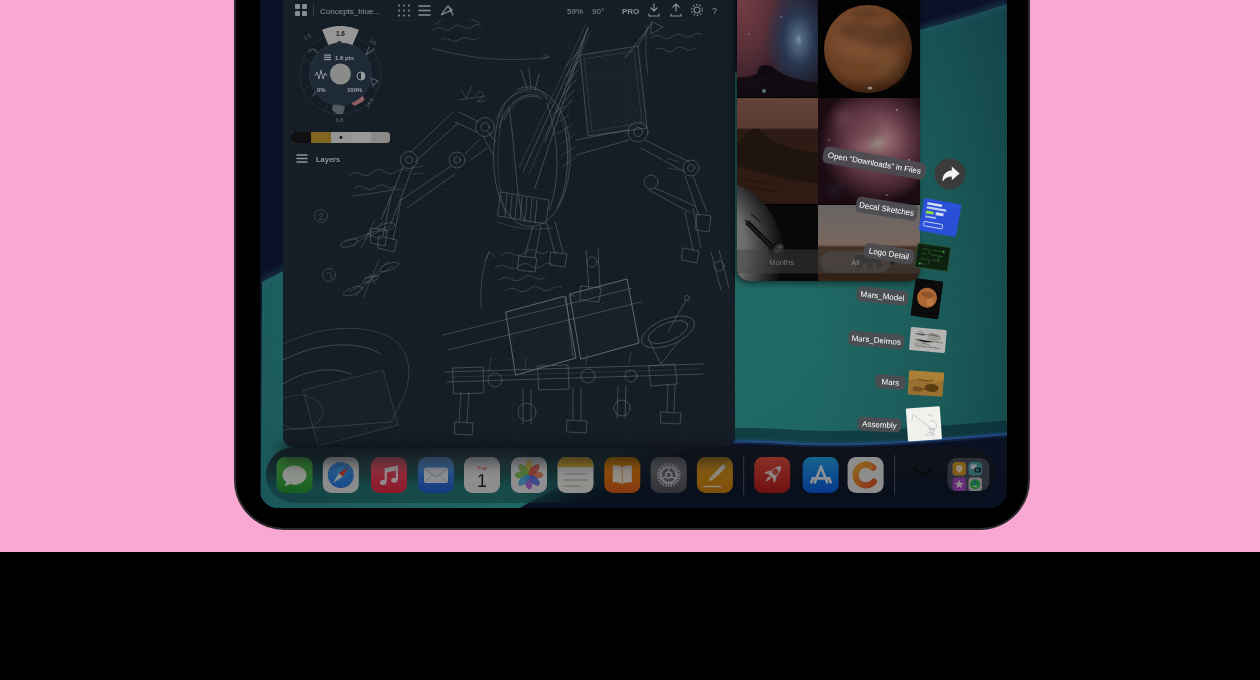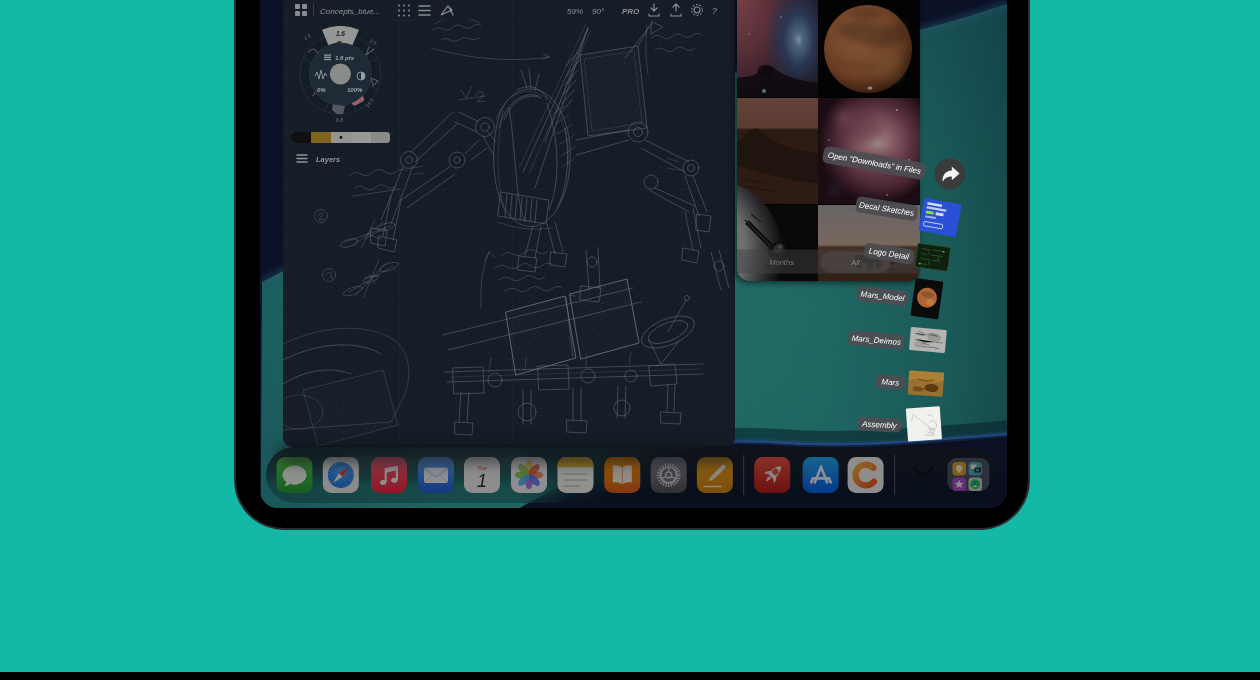--- a/index.html
+++ b/index.html
@@ -1,18 +1,18 @@
 <!DOCTYPE html>
 <html><head>
 <meta charset="utf-8">
 <style>
   html,body{margin:0;padding:0;background:#000;width:1260px;height:680px;overflow:hidden;
     font-family:"Liberation Sans", sans-serif;}
   .abs{position:absolute;}
-  #stage{position:relative;width:1260px;height:672px;background:#14b8a6;font-style:italic;}
+  #stage{position:relative;width:1260px;height:552px;background:#f9a8d4;}
   #device{position:absolute;left:234px;top:-80px;width:796px;height:610px;
     border-radius:50px;background:#000;border:2px solid #2c2c2e;box-sizing:border-box;}
   #screen{position:absolute;left:260px;top:-40px;width:747px;height:548px;
     border-radius:18px;overflow:hidden;background:#0b1228;}
   
   #concepts{position:absolute;left:23px;top:0;width:452px;height:487px;
     border-radius:0 0 10px 10px;overflow:hidden;background:#161d27;}
   #photos{box-shadow:-2px 2px 6px rgba(0,0,0,0.55);position:absolute;left:477px;top:0;width:183px;height:321px;
     border-radius:0 0 12px 12px;overflow:hidden;background:#000;}
   #dock{position:absolute;left:6px;top:487px;width:730px;height:56px;border-radius:30px;

